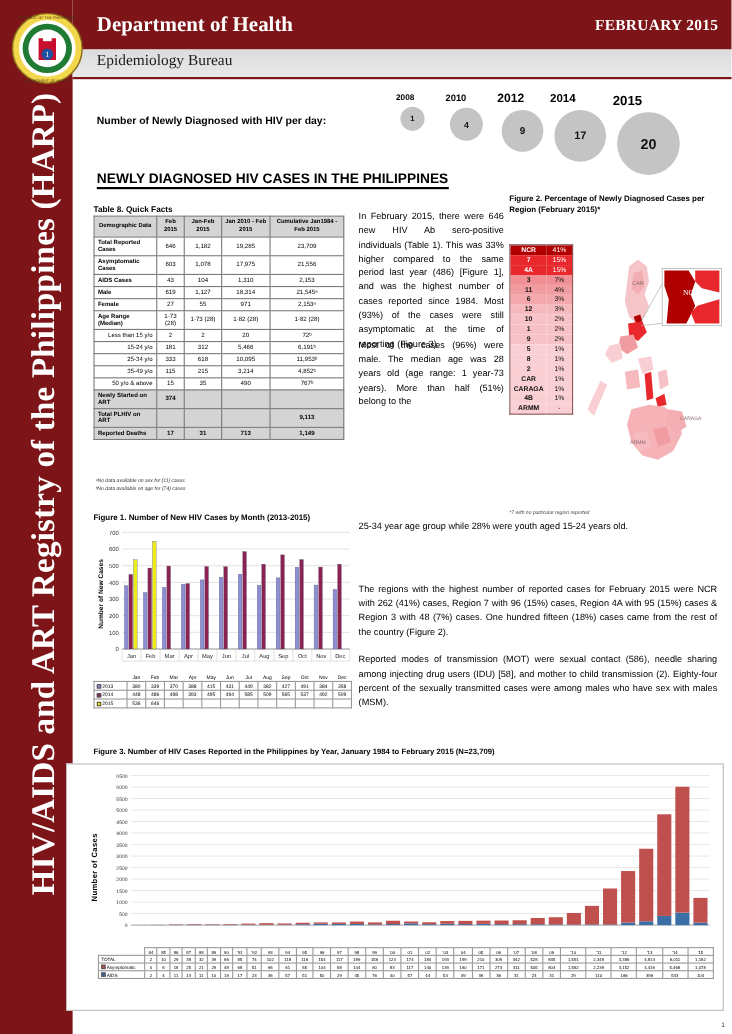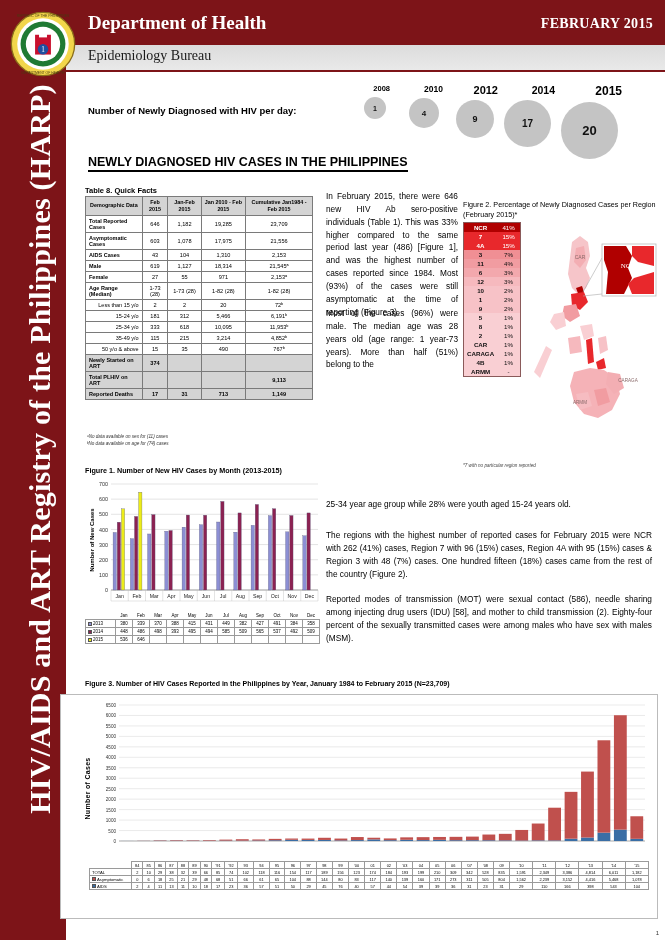--- a/index.html
+++ b/index.html
@@ -54,21 +54,21 @@
   
   #seal {
     position:absolute; left:10px; top:11px; width:66px; height:66px; z-index:5;
   }
 
   
   #perday-label {
     position:absolute; left:88px; top:105px;
     font-size:9.5px; font-weight:bold; color:#000;
   }
-  .yr-group { position:absolute; text-align:right; }
+  .yr-group { position:absolute; text-align:left; }
   .yr-label { font-weight:bold; color:#000; }
   .yr-circle {
     background:#c4c4c4; border-radius:50%;
     display:flex; align-items:center; justify-content:center;
     font-weight:bold; color:#111; margin:0 auto;
   }
 
   
   #section-title {
     position:absolute; left:88px; top:155px;
@@ -99,28 +99,28 @@
     color:#333; font-style:italic; line-height:1.5;
   }
 
   
   .body-col {
     position:absolute; font-size:8.3px; line-height:1.55;
     text-align:justify; color:#000;
   }
   #para1 { left:326px; top:190px; width:132px; }
   #para2 { left:326px; top:307px; width:132px; }
-  #para3 { left:326px; top:498px; width:326px; }
+  #para3 { left:326px; top:472px; width:326px; }
   #para4 { left:326px; top:518px; width:326px;margin-top:11px; }
   #para5 { left:326px; top:593px; width:326px; }
 
   
   #f2-caption {
-    position:absolute; left:463px; top:200px; width:196px;
-    font-size:7.2px; font-weight:normal; line-height:1.35;
+    position:absolute; left:463px; top:176px; width:196px;
+    font-size:7.2px; font-weight:bold; line-height:1.35;
   }
   #f2-table {
     position:absolute; left:463px; top:222px; width:58px;
     border-collapse:collapse; font-size:6.2px;
     border:1px solid #8a5a5a;
   }
   #f2-table td { padding:1px 3px; color:#111; }
   #f2-table td.r { text-align:center; font-weight:bold; width:27px; }
   #f2-table td.v { text-align:center; width:31px; }
   #f2-map { position:absolute; left:528px; top:222px; width:130px; height:230px; }

